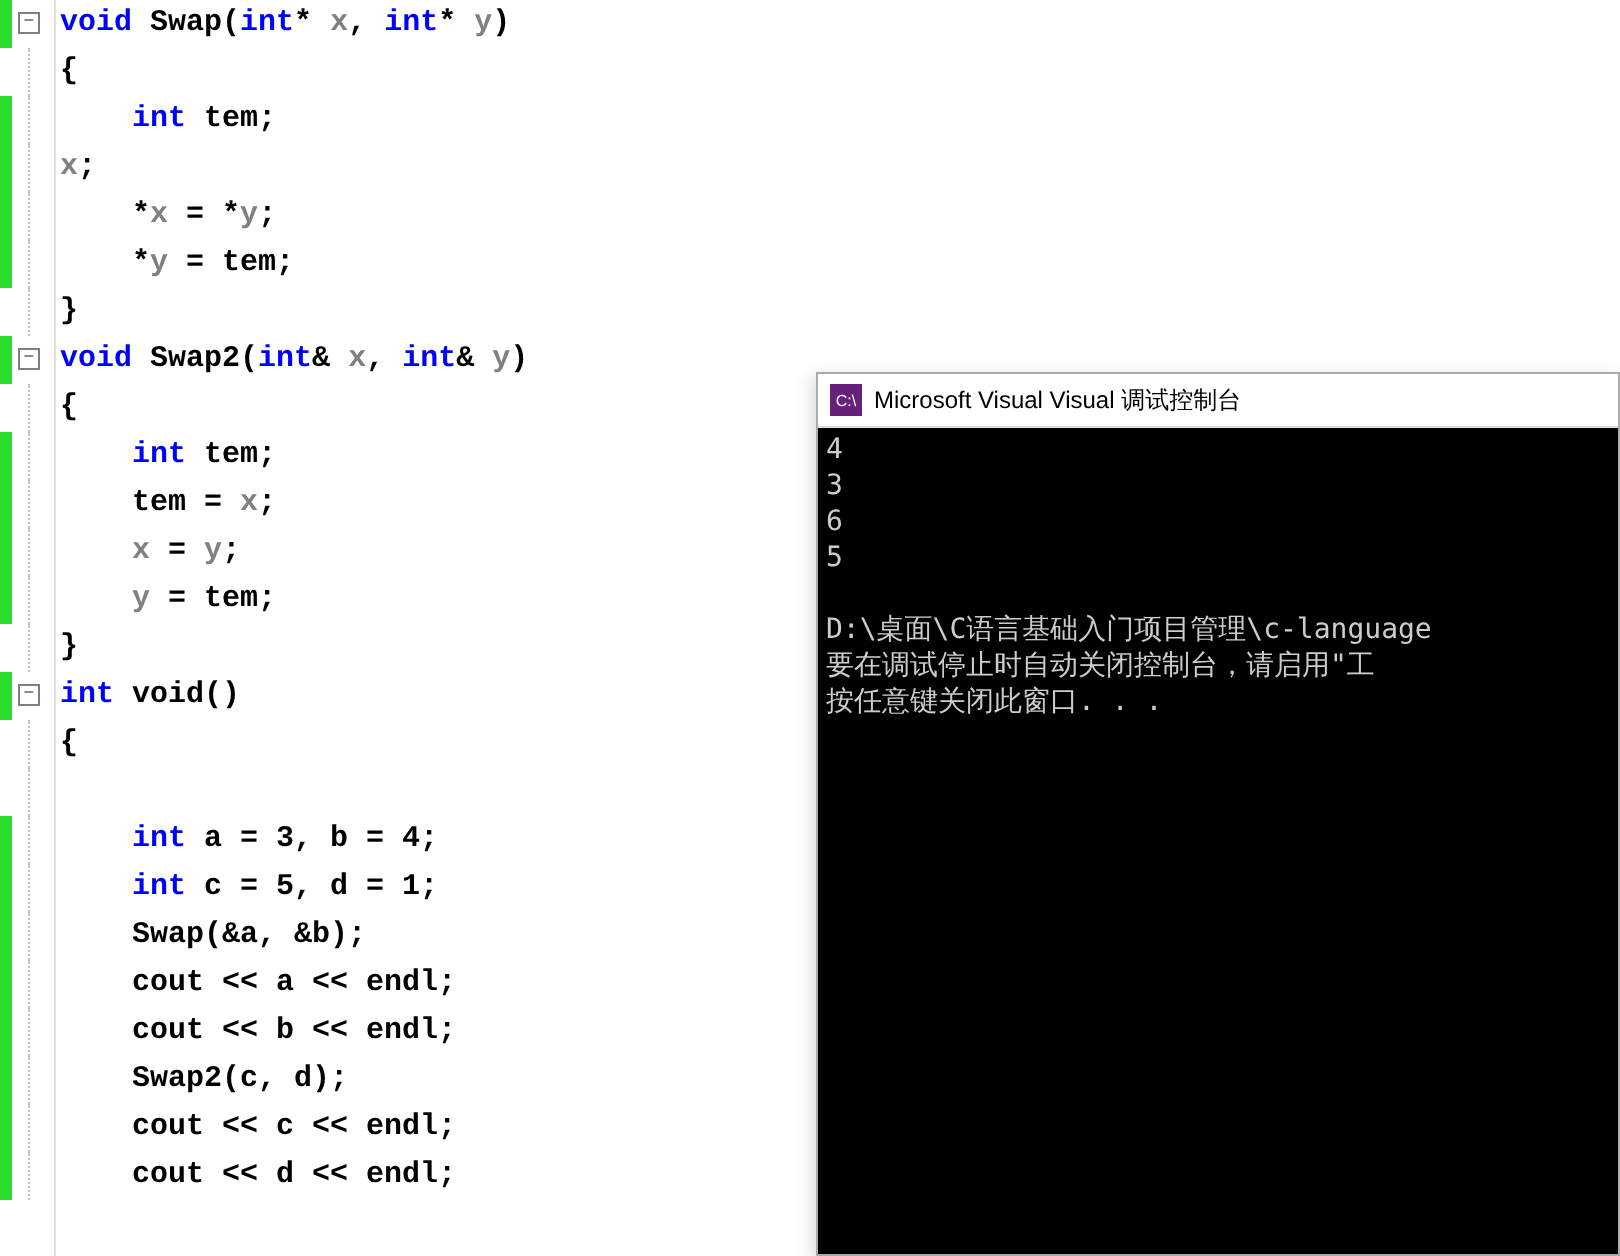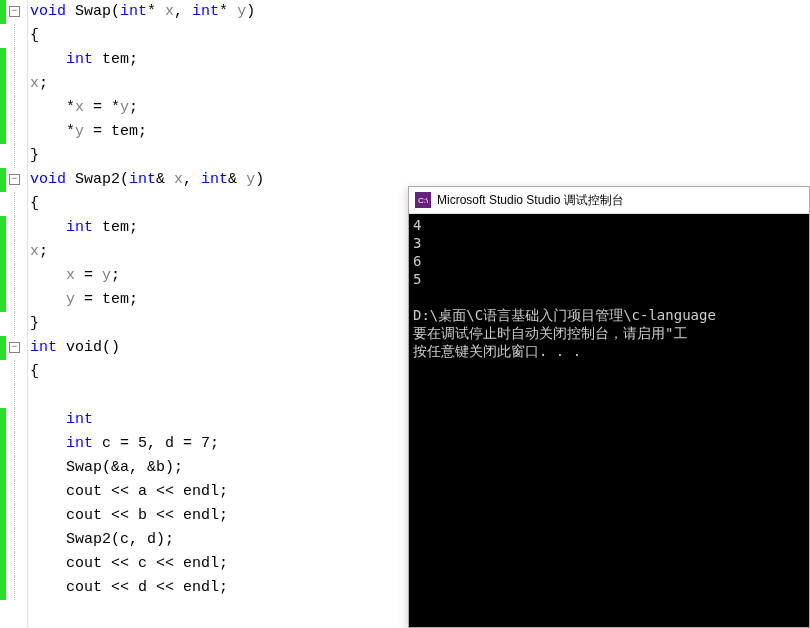--- a/index.html
+++ b/index.html
@@ -40,20 +40,21 @@
       background: #ffffff;
       padding-left: 2px;
     }
     .line {
       height: 24px;
       line-height: 24px;
       white-space: pre;
       color: #000000;
       display: flex;
       align-items: center;
+      font-weight: bold;
     }
     .fold {
       display: inline-block;
       width: 11px;
       height: 11px;
       border: 1px solid #808080;
       text-align: center;
       line-height: 9px;
       font-size: 9px;
       color: #505050;
@@ -179,42 +180,42 @@
       <div class="line"><span class="kw">void</span><span> Swap(</span><span class="kw">int</span><span>* </span><span class="gray">x</span><span>, </span><span class="kw">int</span><span>* </span><span class="gray">y</span><span>)</span></div>
       <div class="line"><span>{</span></div>
       <div class="line"><span>    </span><span class="kw">int</span><span> tem;</span></div>
       <div class="line"><span class="gray">x</span><span>;</span></div>
       <div class="line"><span>    *</span><span class="gray">x</span><span> = *</span><span class="gray">y</span><span>;</span></div>
       <div class="line"><span>    *</span><span class="gray">y</span><span> = tem;</span></div>
       <div class="line"><span>}</span></div>
       <div class="line"><span class="kw">void</span><span> Swap2(</span><span class="kw">int</span><span>&amp; </span><span class="gray">x</span><span>, </span><span class="kw">int</span><span>&amp; </span><span class="gray">y</span><span>)</span></div>
       <div class="line"><span>{</span></div>
       <div class="line"><span>    </span><span class="kw">int</span><span> tem;</span></div>
-      <div class="line"><span class="gray">x</span><span>;</span></div>
+      <div class="line"><span>    tem = </span><span class="gray">x</span><span>;</span></div>
       <div class="line"><span>    </span><span class="gray">x</span><span> = </span><span class="gray">y</span><span>;</span></div>
       <div class="line"><span>    </span><span class="gray">y</span><span> = tem;</span></div>
       <div class="line"><span>}</span></div>
       <div class="line"><span class="kw">int</span><span> void()</span></div>
       <div class="line"><span>{</span></div>
       <div class="line"><span></span></div>
-      <div class="line"><span>    </span><span class="kw">int</span></div>
-      <div class="line"><span>    </span><span class="kw">int</span><span> c = 5, d = 7;</span></div>
+      <div class="line"><span>    </span><span class="kw">int</span><span> a = 3, b = 4;</span></div>
+      <div class="line"><span>    </span><span class="kw">int</span><span> c = 5, d = 1;</span></div>
       <div class="line"><span>    Swap(&amp;a, &amp;b);</span></div>
       <div class="line"><span>    cout &lt;&lt; a &lt;&lt; endl;</span></div>
       <div class="line"><span>    cout &lt;&lt; b &lt;&lt; endl;</span></div>
       <div class="line"><span>    Swap2(c, d);</span></div>
       <div class="line"><span>    cout &lt;&lt; c &lt;&lt; endl;</span></div>
       <div class="line"><span>    cout &lt;&lt; d &lt;&lt; endl;</span></div>
     </div>
 </div>
 
 <div class="console-window">
   <div class="console-titlebar">
     <div class="console-icon">C:\</div>
-    <div class="console-title">Microsoft Studio Studio 调试控制台</div>
+    <div class="console-title">Microsoft Visual Visual 调试控制台</div>
   </div>
   <div class="console-body">4
 3
 6
 5
 
 D:\桌面\C语言基础入门项目管理\c-language
 要在调试停止时自动关闭控制台，请启用"工
 按任意键关闭此窗口. . .</div>
 </div>

